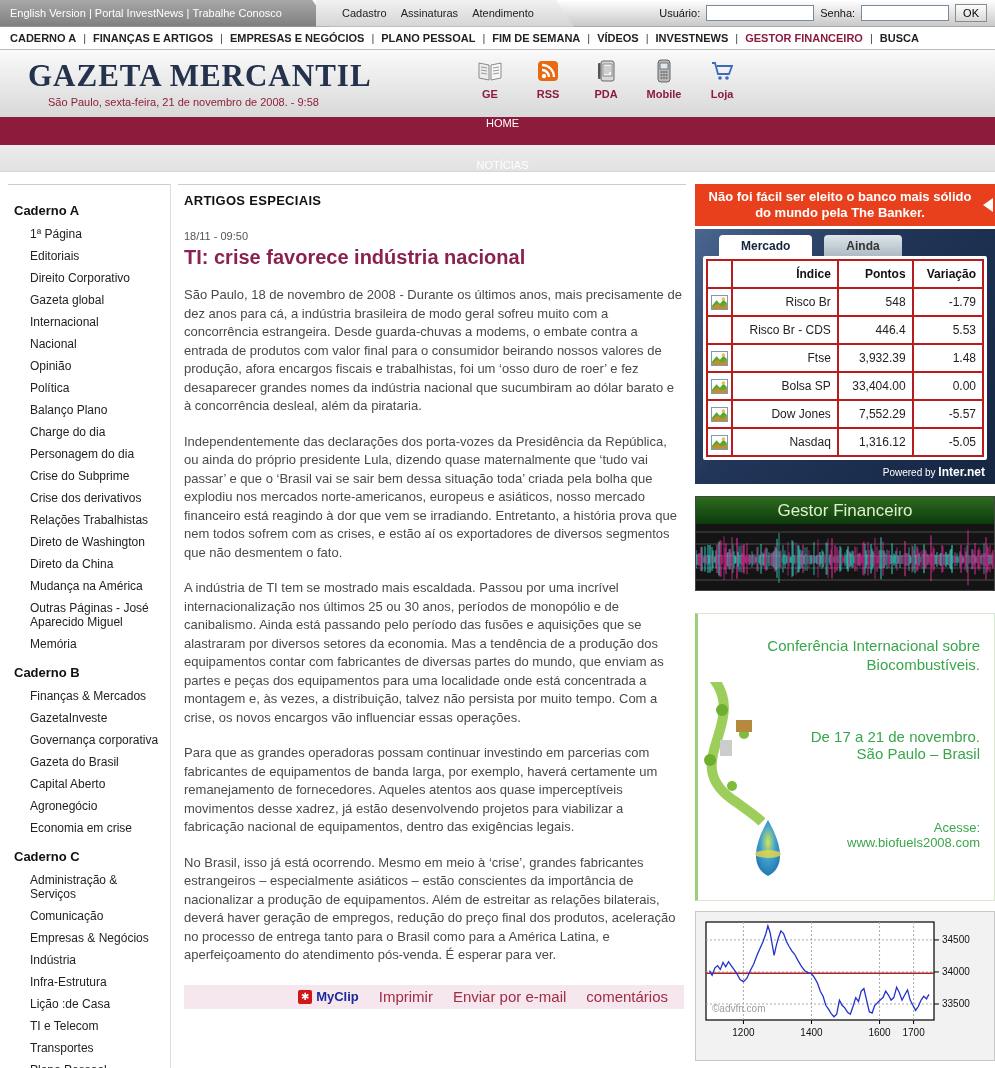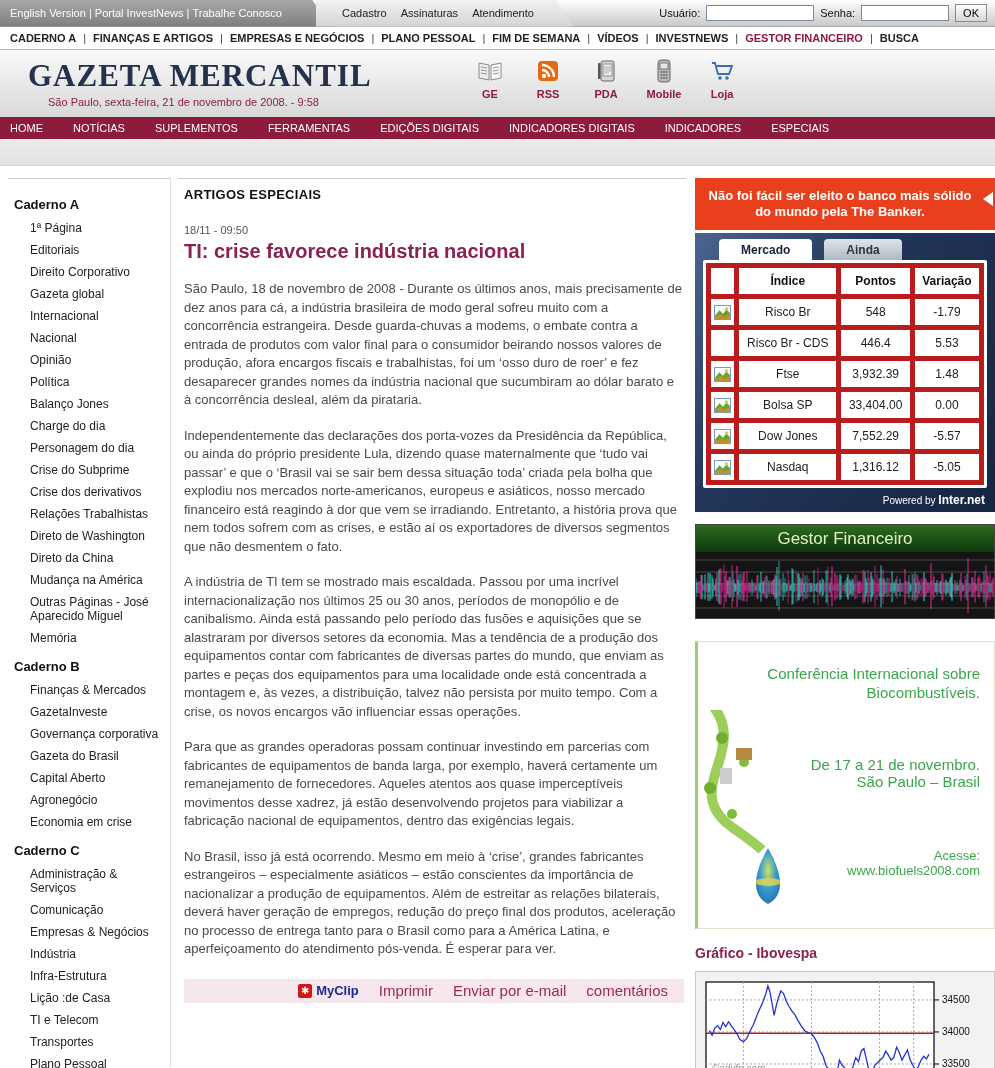--- a/index.html
+++ b/index.html
@@ -34,22 +34,22 @@
   .header { position:relative; height:67px; background:linear-gradient(#fafafa,#d8d8d8); }
   .logo { position:absolute; left:28px; top:8px; font-family:"Liberation Serif", serif;
     font-weight:bold; font-size:31px; letter-spacing:1px; color:#25324e; cursor:pointer; }
   .dateline { position:absolute; left:48px; top:46px; font-size:11px; color:#8c2038; }
   .quickicons { position:absolute; left:468px; top:6px; display:flex; gap:14px; }
   .qicon { width:44px; display:flex; flex-direction:column; align-items:center; cursor:pointer; }
   .qicon .art { height:30px; display:flex; align-items:center; justify-content:center; }
   .qicon .lbl { font-size:11px; font-weight:bold; color:#8c1b3c; margin-top:2px; }
 
   
-  .mainnav { height:22px; background:#8c1b3c; display:flex; align-items:center; gap:30px;
-    padding-left:10px; }
+  .mainnav { height:28px; background:#8c1b3c; display:flex; align-items:center; gap:30px;
+    padding-left:10px;flex-direction:column; }
   .mainnav .nav { color:#fff; font-size:11px; cursor:pointer; white-space:nowrap; }
   .band { height:27px; background:linear-gradient(#ececec,#e2e2e2); border-bottom:1px solid #d5d5d5; }
 
   
   .content { position:relative; height:901px; background:#fff; }
   .sidebar { position:absolute; left:8px; top:12px; width:163px; height:889px;
     border-top:1px solid #ccc; border-right:1px solid #ddd; padding:8px 4px 0 6px; }
   .sb-title { font-size:13px; font-weight:bold; color:#111; margin:10px 0 5px 0; cursor:pointer; }
   .sb-item { font-size:12px; color:#222; padding:4px 0 4px 16px; line-height:14px; cursor:pointer; }
   .main { position:absolute; left:178px; top:12px; width:508px; border-top:1px solid #ccc;
@@ -63,36 +63,36 @@
   .a-body p { font-size:13px; color:#4a4a4a; line-height:18.5px; margin-top:17px; }
   .actionbar { margin-top:20px; height:24px; background:#f6e7ee; display:flex; align-items:center;
     justify-content:flex-end; gap:20px; padding-right:16px; }
   .actionbar .alink { font-size:15px; color:#a02c46; cursor:pointer; }
   .myclip { display:flex; align-items:center; gap:4px; cursor:pointer; }
   .myclip .ic { width:14px; height:14px; background:#d01818; border-radius:2px; color:#fff;
     font-size:10px; display:flex; align-items:center; justify-content:center; }
   .myclip .t { font-size:13px; font-weight:bold; color:#1b2a9a; }
 
   
-  .adbanner { position:relative; height:52px; background:#e8401c; color:#fff; font-size:13px;
+  .adbanner { position:relative; height:42px; background:#e8401c; color:#fff; font-size:13px;
     font-weight:bold; text-align:center; display:flex; align-items:center; justify-content:center;
     padding:0 22px 0 12px; line-height:16px; cursor:pointer; }
   .adbanner .arrow { position:absolute; right:2px; top:14px; width:0; height:0;
     border-top:7px solid transparent; border-bottom:7px solid transparent; border-right:10px solid #fff; }
 
   .market { margin-top:3px; background:linear-gradient(125deg,#4a668f 0%,#22365a 38%,#152641 100%);
     padding:6px 8px 4px 8px; }
   .tabs { display:flex; gap:12px; margin-left:16px; }
   .tab { font-size:12px; font-weight:bold; padding:4px 22px 3px 22px; border-radius:4px 4px 0 0;
     cursor:pointer; }
   .tab.active { background:#fff; color:#16233c; }
   .tab.inactive { background:linear-gradient(#dfe5ea,#aeb9c4); color:#333; }
   .mtablebox { background:#fff; border-radius:2px; padding:3px; }
   .mtable { width:100%; border-collapse:collapse; font-size:12px; color:#222; }
-  .mtable td, .mtable th { border:5px solid #b91c1c; padding:6px 6px; text-align:center; }
+  .mtable td, .mtable th { border:2px solid #b91c1c; padding:6px 6px; text-align:right; }
   .mtable th { font-weight:bold; color:#111; }
   .mtable .icocell { width:24px; padding:4px 3px; }
   .chart-ico { width:17px; height:15px; border:1px solid #7a9ac0; background:#fdfdfd;
     display:block; }
   .powered { text-align:right; color:#fff; padding:5px 2px 1px 0; font-size:10px; cursor:pointer; }
   .powered b { font-size:12px; }
 
   .gestor { margin-top:12px; border:1px solid #444; cursor:pointer; }
   .gestor-hd { height:27px; background:linear-gradient(#2e6b1e,#0c3a0c); display:flex;
     align-items:center; justify-content:center; color:#dff0cf; font-size:17px; }
@@ -244,21 +244,21 @@
   <div class="sidebar">
       <div class="sb-title">Caderno A</div>
       <div class="sb-item">1ª Página</div>
       <div class="sb-item">Editoriais</div>
       <div class="sb-item">Direito Corporativo</div>
       <div class="sb-item">Gazeta global</div>
       <div class="sb-item">Internacional</div>
       <div class="sb-item">Nacional</div>
       <div class="sb-item">Opinião</div>
       <div class="sb-item">Política</div>
-      <div class="sb-item">Balanço Jones</div>
+      <div class="sb-item">Balanço Plano</div>
       <div class="sb-item">Charge do dia</div>
       <div class="sb-item">Personagem do dia</div>
       <div class="sb-item">Crise do Subprime</div>
       <div class="sb-item">Crise dos derivativos</div>
       <div class="sb-item">Relações Trabalhistas</div>
       <div class="sb-item">Direto de Washington</div>
       <div class="sb-item">Direto da China</div>
       <div class="sb-item">Mudança na América</div>
       <div class="sb-item">Outras Páginas - José Aparecido Miguel</div>
       <div class="sb-item">Memória</div>
@@ -738,21 +738,20 @@
       </svg>
       <div class="conf-text">
         <div class="l1">Conferência Internacional sobre Biocombustíveis.</div>
         <div class="l2">De 17 a 21 de novembro.</div>
         <div class="l3">São Paulo – Brasil</div>
         <div class="l4">Acesse:</div>
         <div class="l5">www.biofuels2008.com</div>
       </div>
     </div>
 
-    <div class="ibo-head">Gráfico - Ibovespa</div>
     <div class="ibo-panel">
       <svg id="ibochart" width="286" height="124">
           <rect x="2" y="2" width="228" height="98" fill="#ffffff" stroke="#000" stroke-width="1.2"></rect>
           <line x1="2" y1="83.98692810457517" x2="230" y2="83.98692810457517" stroke="#aaa" stroke-dasharray="2,2"></line>
           <line x1="230" y1="83.98692810457517" x2="235" y2="83.98692810457517" stroke="#000"></line>
           <text x="238" y="87.48692810457517" font-size="10" fill="#111" font-family="Liberation Sans, sans-serif">33500</text>
           <line x1="2" y1="51.96078431372548" x2="230" y2="51.96078431372548" stroke="#aaa" stroke-dasharray="2,2"></line>
           <line x1="230" y1="51.96078431372548" x2="235" y2="51.96078431372548" stroke="#000"></line>
           <text x="238" y="55.46078431372548" font-size="10" fill="#111" font-family="Liberation Sans, sans-serif">34000</text>
           <line x1="2" y1="19.934640522875817" x2="230" y2="19.934640522875817" stroke="#aaa" stroke-dasharray="2,2"></line>

